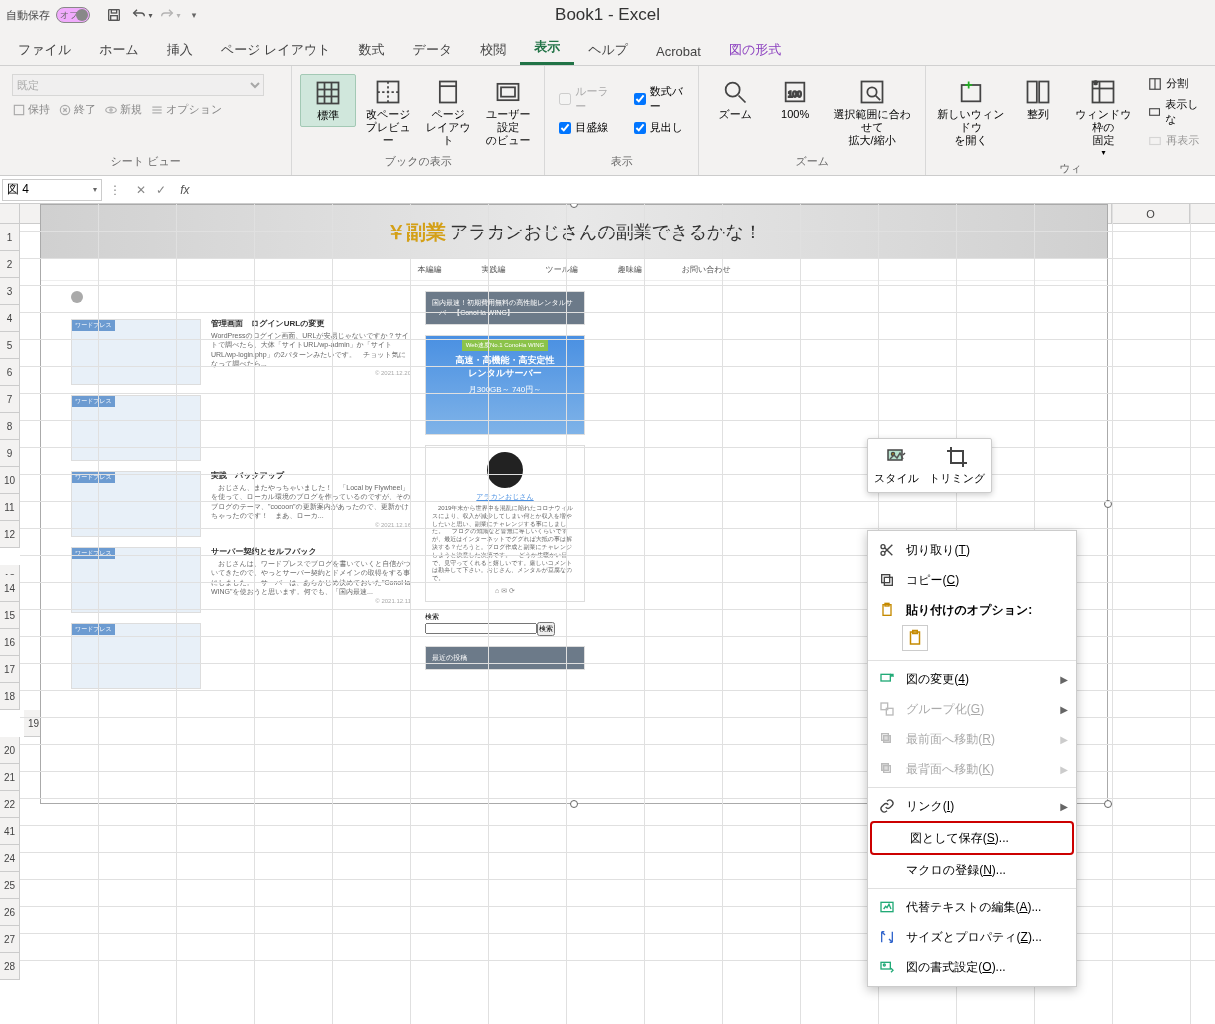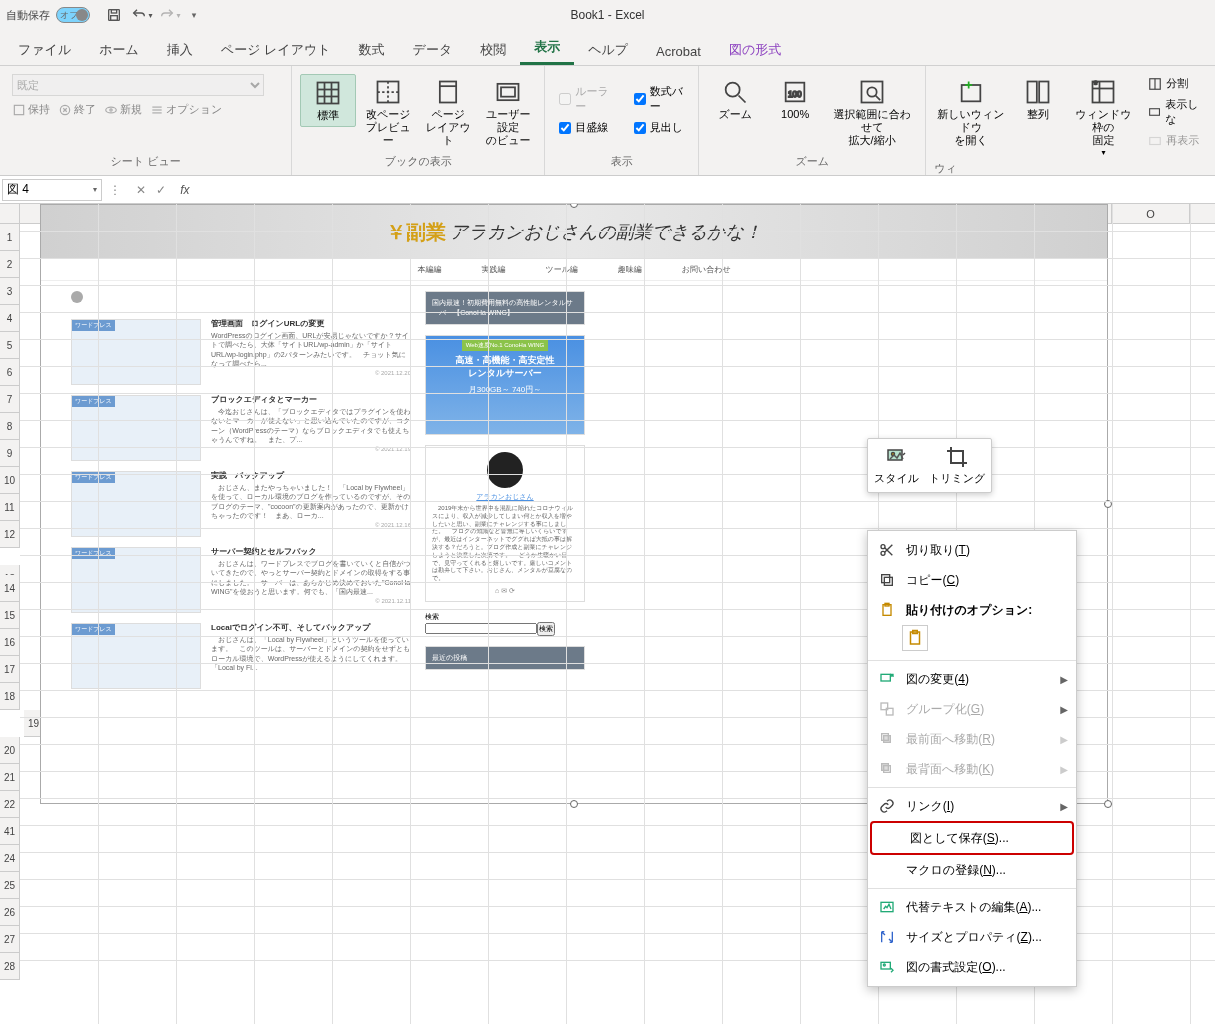--- a/index.html
+++ b/index.html
@@ -1,27 +1,27 @@
 <!DOCTYPE html>
 <html><head>
 <meta charset="utf-8">
 <style>
 * { box-sizing: border-box; margin: 0; padding: 0; }
 body { font-family: "Yu Gothic UI", "Meiryo", sans-serif; font-size: 12px; background: #fff; width: 1215px; height: 1024px; overflow: hidden; position: relative; }
 
 
 .titlebar { background: #f3f2f1; height: 30px; display: flex; align-items: center; padding: 0 6px; position: relative;}
 .autosave { display: flex; align-items: center; gap: 6px; font-size: 11px; color:#444;}
-.toggle { width: 34px; height: 16px; border: 1px solid #888; border-radius: 8px; background:#7dd3fc; position: relative; display:inline-block;}
+.toggle { width: 34px; height: 16px; border: 1px solid #888; border-radius: 8px; background:#f0abfc; position: relative; display:inline-block;}
 .toggle::after { content:""; position:absolute; width:12px; height:12px; border-radius:50%; background:#888; top:1px; right:1px;}
 .toggle-label { font-size:9px; position:absolute; left:3px; top:1px; color:#666;}
 .qat { display:flex; gap:4px; margin-left:12px; align-items:center;}
 .qat-btn { width:24px; height:24px; display:flex; align-items:center; justify-content:center; color:#555; border-radius:2px;}
 .qat-btn svg { width:16px; height:16px; }
-.title-center { position:absolute; left:50%; transform:translateX(-50%); font-size:12px; color:#333; }
+.title-center { position:absolute; left:50%; transform:translateX(-50%); font-size:17px; color:#333; }
 
 
 .tabs { display:flex; padding-left:4px; height:36px; border-bottom:1px solid #d0d0d0; align-items:flex-end; gap:0; background:#f3f2f1;}
 .tab { padding:6px 14px; font-size:13px; color:#444; cursor:pointer;}
 .tab.active { color:#217346; border-bottom:3px solid #217346; font-weight:bold;}
 .tab.special { color:#8b3fbf; }
 
 
 .ribbon { display:flex; background:#f3f2f1; border-bottom:1px solid #ccc; height:110px; }
 .group { border-right:1px solid #d8d8d8; padding:4px 8px; display:flex; flex-direction:column; justify-content:space-between; position:relative;}
@@ -340,21 +340,21 @@
             <span>表示しな</span>
           </label>
         <label class="chk" style="opacity:.4">
             <svg width="14" height="14" viewBox="0 0 24 24" fill="none" stroke="#aaa" stroke-width="2">
               <rect x="3" y="6" width="18" height="12"></rect>
             </svg>
             <span>再表示</span>
           </label>
       </div>
     </div>
-    <div class="group-label" style="text-align:left">ウィ</div>
+    <div class="group-label" style="text-align:center">ウィ</div>
   </div>
 </div>
 
 <div class="fbar">
   <div class="namebox">
       <span>図 4</span>
       <span class="dd">▾</span>
     </div>
   <div class="fx-sep">⋮</div>
   <div class="fx-btns">
@@ -417,21 +417,21 @@
   <div class="cells">
 
     <div class="embedded">
       <div class="sel-handle" style="top:-5px;left:50%;margin-left:-4px"></div>
       <div class="sel-handle" style="bottom:-5px;left:50%;margin-left:-4px"></div>
       <div class="sel-handle" style="top:50%;right:-5px;margin-top:-4px"></div>
       <div class="sel-handle" style="bottom:-5px;right:-5px"></div>
       <div class="webpage">
         <div class="wp-banner">
             <span class="yen">￥副業</span>
-            <span style="font-style:italic">アラカンおじさんの副業できるかな！</span>
+            <span style="">アラカンおじさんの副業できるかな！</span>
           </div>
         <div class="wp-nav">
             <span>本編編</span>
             <span>実践編</span>
             <span>ツール編</span>
             <span>趣味編</span>
             <span>お問い合わせ</span>
           </div>
         <div class="wp-body">
           <div class="wp-main">
@@ -440,25 +440,20 @@
                 <div class="wp-thumb"><span class="tag">ワードプレス</span>ist install</div>
   <div class="wp-post-txt">
                   <div class="ttl">管理画面　ログインURLの変更</div>
                   <div>WordPressのログイン画面、URLが安易じゃないですか？サイトで調べたら、大体「サイトURL/wp-admin」か「サイトURL/wp-login.php」の2パターンみたいです。　チョット気になって調べたら...</div>
                   <div class="date">© 2021.12.20</div>
                 </div>
               </div>
               <div class="wp-post">
                 <div class="wp-thumb">
                   <span class="tag">ワードプレス</span>
-                </div>
-  <div class="wp-post-txt">
-                  <div class="ttl">ブロックエディタとマーカー</div>
-                  <div>　今迄おじさんは、「ブロックエディタではプラグインを使わないとマーカーが使えない」と思い込んでいたのですが、コクーン（WordPressのテーマ）ならブロックエディタでも使えちゃうんですね。　また、プ...</div>
-                  <div class="date">© 2021.12.19</div>
                 </div>
               </div>
               <div class="wp-post">
                 <div class="wp-thumb">
                   <span class="tag">ワードプレス</span>
                 </div>
   <div class="wp-post-txt">
                   <div class="ttl">実践　バックアップ</div>
                   <div>　おじさん、またやっちゃいました！　「Local by Flywheel」を使って、ローカル環境のブログを作っているのですが、そのブログのテーマ、"cocoon"の更新案内があったので、更新かけちゃったのです！　まあ、ローカ...</div>
                   <div class="date">© 2021.12.16</div>
@@ -470,25 +465,20 @@
                 </div>
   <div class="wp-post-txt">
                   <div class="ttl">サーバー契約とセルフバック</div>
                   <div>　おじさんは、ワードプレスでブログを書いていくと自信がついてきたので、やっとサーバー契約とドメインの取得をする事にしました。　サーバーは、あらかじめ決めておいた"ConoHa WING"を使おうと思います。何でも、「国内最速...</div>
                   <div class="date">© 2021.12.11</div>
                 </div>
               </div>
               <div class="wp-post">
                 <div class="wp-thumb">
                   <span class="tag">ワードプレス</span>
-                </div>
-  <div class="wp-post-txt">
-                  <div class="ttl">Localでログイン不可、そしてバックアップ</div>
-                  <div>　おじさんは、「Local by Flywheel」というツールを使っています。　このツールは、サーバーとドメインの契約をせずともローカル環境で、WordPressが使えるようにしてくれます。　「Local by Fl...</div>
-                  <div class="date"></div>
                 </div>
               </div>
             </div>
           <div class="wp-side">
             <div class="wp-sbox dark">国内最速！初期費用無料の高性能レンタルサーバー【ConoHa WING】</div>
             <div class="wp-sbox wp-conoha">
               <div class="badge">Web速度No.1 ConoHa WING</div>
               <div style="font-weight:bold;font-size:9px">高速・高機能・高安定性</div>
               <div style="font-weight:bold;font-size:9px">レンタルサーバー</div>
               <div style="margin-top:4px;font-size:8px;">月300GB～ 740円～</div>

